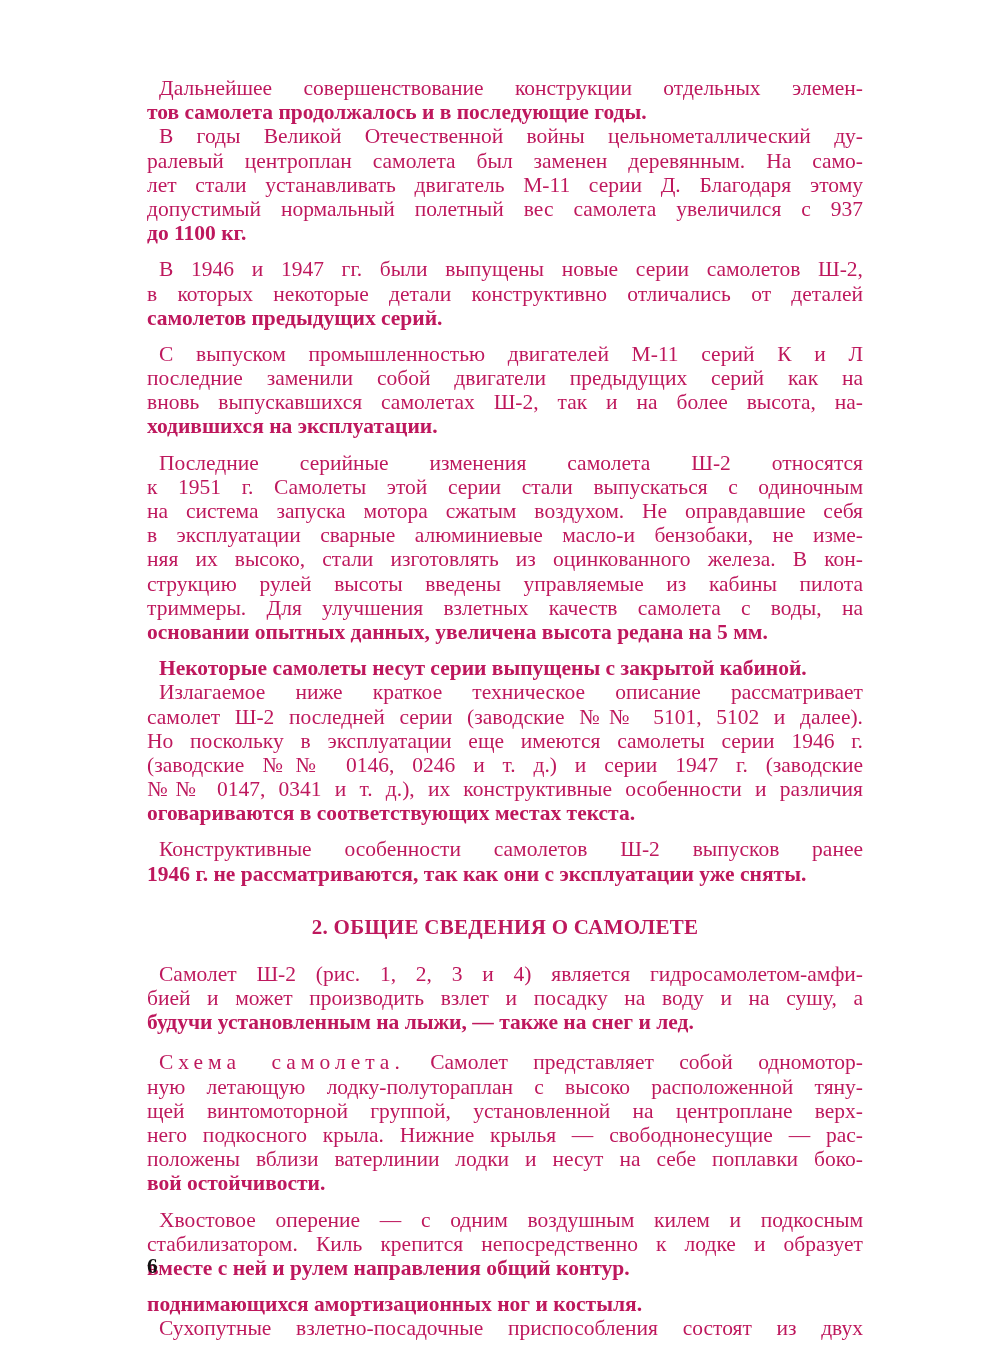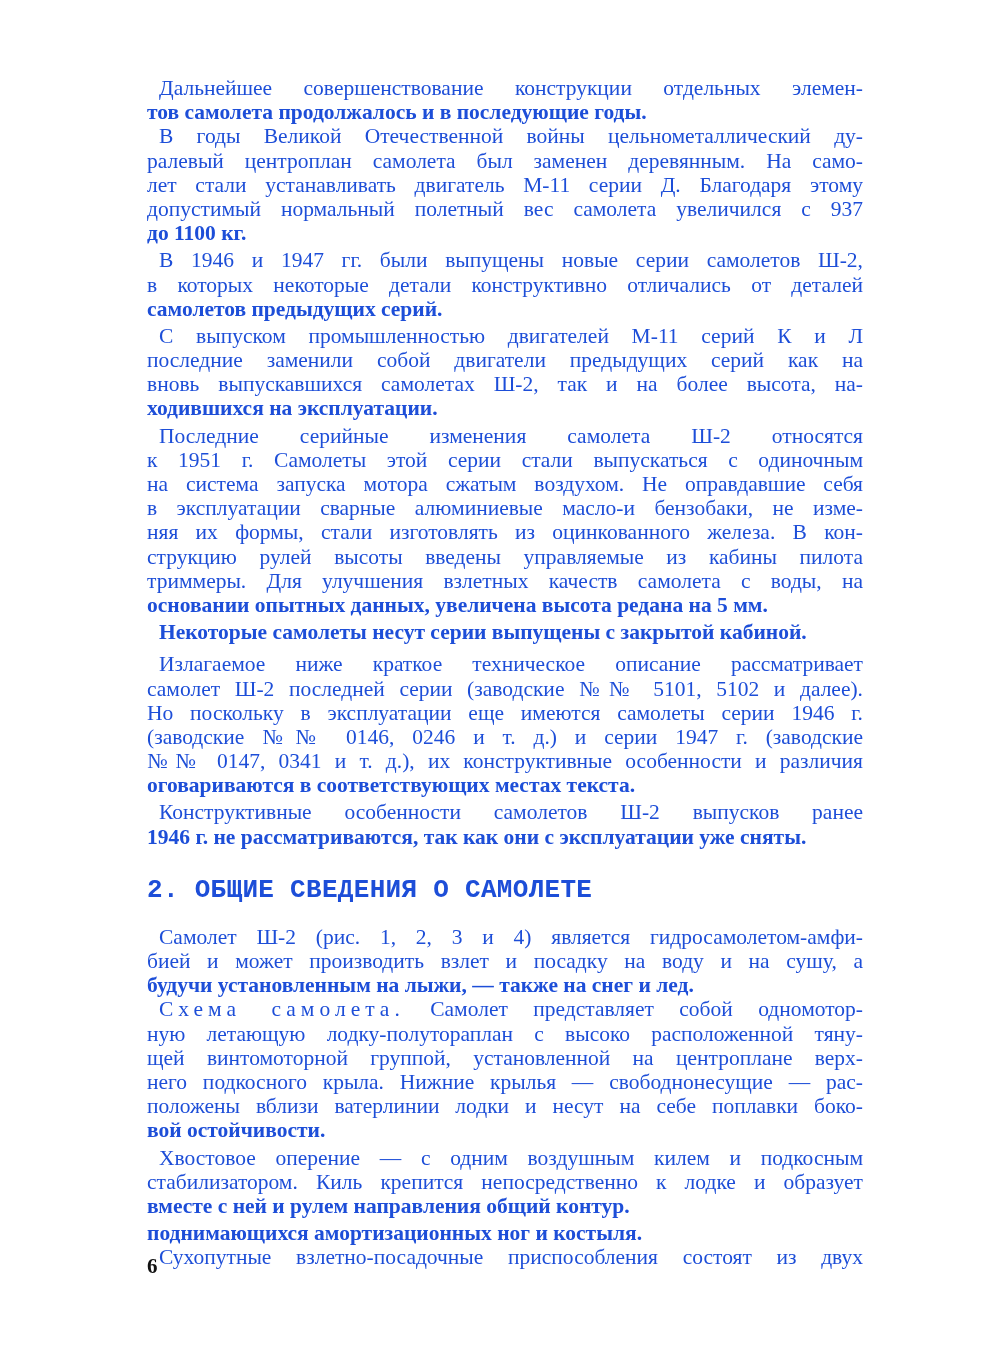--- a/index.html
+++ b/index.html
@@ -1,34 +1,34 @@
 <!DOCTYPE html>
 <html><head>
 <meta charset="utf-8">
 <style>
   html, body { margin: 0; padding: 0; background: #ffffff; }
   body { width: 1000px; height: 1366px; position: relative; overflow: hidden; }
   .page {
     position: absolute; left: 147px; top: 76px; width: 716px;
     font-family: "Liberation Serif", "DejaVu Serif", serif;
-    font-size: 21.5px; color: #1d4ed8;
+    font-size: 21.5px; color: #be185d;
   }
   .para { margin: 0; }
   .line {
     display: block; height: 24.2px; line-height: 24.2px;
     text-align: justify; text-align-last: justify; white-space: nowrap;
     overflow: visible;
   }
   .line.last { text-align-last: left; font-weight: bold; }
   .line.indent { padding-left: 0; }
   .line.indent::before { content: ""; display: inline-block; width: 12px; }
-  .para + .para { margin-top: 3px; }
+  .para + .para { margin-top: 12px; }
   .heading {
-    font-family: Liberation Mono, monospace;
-    font-weight: bold; font-size: 26px; text-align: left;
+    font-family: Liberation Serif, serif;
+    font-weight: bold; font-size: 21px; text-align: center;
     margin: 28px 0 22px 0; height: 26px; line-height: 26px; letter-spacing: 0.3px;
   }
   .spaced { letter-spacing: 5px; }
   .page-number {
     position: absolute; left: 147px; top: 1254px;
     font-family: "Liberation Serif", "DejaVu Serif", serif;
     font-size: 21px; font-weight: bold; color: #111;
   }
 </style>
 </head>
@@ -60,31 +60,31 @@
     <span class="line">последние заменили собой двигатели предыдущих серий как на</span>
     <span class="line">вновь выпускавшихся самолетах Ш-2, так и на более высота, на-</span>
     <span class="line last">ходившихся на эксплуатации.</span>
   </div>
 
   <div class="para">
     <span class="line indent">Последние серийные изменения самолета Ш-2 относятся</span>
     <span class="line">к 1951 г. Самолеты этой серии стали выпускаться с одиночным</span>
     <span class="line">на система запуска мотора сжатым воздухом. Не оправдавшие себя</span>
     <span class="line">в эксплуатации сварные алюминиевые масло-и бензобаки, не изме-</span>
-    <span class="line">няя их формы, стали изготовлять из оцинкованного железа. В кон-</span>
+    <span class="line">няя их высоко, стали изготовлять из оцинкованного железа. В кон-</span>
     <span class="line">струкцию рулей высоты введены управляемые из кабины пилота</span>
     <span class="line">триммеры. Для улучшения взлетных качеств самолета с воды, на</span>
     <span class="line last">основании опытных данных, увеличена высота редана на 5 мм.</span>
   </div>
 
   <div class="para">
     <span class="line indent last">Некоторые самолеты несут серии выпущены с закрытой кабиной.</span>
   </div>
 
-  <div class="para" style="margin-top:8px">
+  <div class="para" style="margin-top:0">
     <span class="line indent">Излагаемое ниже краткое техническое описание рассматривает</span>
     <span class="line">самолет Ш-2 последней серии (заводские №№ 5101, 5102 и далее).</span>
     <span class="line">Но поскольку в эксплуатации еще имеются самолеты серии 1946 г.</span>
     <span class="line">(заводские №№ 0146, 0246 и т. д.) и серии 1947 г. (заводские</span>
     <span class="line">№№ 0147, 0341 и т. д.), их конструктивные особенности и различия</span>
     <span class="line last">оговариваются в соответствующих местах текста.</span>
   </div>
 
   <div class="para">
     <span class="line indent">Конструктивные особенности самолетов Ш-2 выпусков ранее</span>
@@ -92,21 +92,21 @@
   </div>
 
   <div class="heading">2. ОБЩИЕ СВЕДЕНИЯ О САМОЛЕТЕ</div>
 
   <div class="para">
     <span class="line indent">Самолет Ш-2 (рис. 1, 2, 3 и 4) является гидросамолетом-амфи-</span>
     <span class="line">бией и может производить взлет и посадку на воду и на сушу, а</span>
     <span class="line last">будучи установленным на лыжи, — также на снег и лед.</span>
   </div>
 
-  <div class="para" style="margin-top:0">
+  <div class="para" style="margin-top:16px">
     <span class="line indent"><span class="spaced">Схема самолета.</span><span> Самолет представляет собой одномотор-</span></span>
     <span class="line">ную летающую лодку-полутораплан с высоко расположенной тяну-</span>
     <span class="line">щей винтомоторной группой, установленной на центроплане верх-</span>
     <span class="line">него подкосного крыла. Нижние крылья — свободнонесущие — рас-</span>
     <span class="line">положены вблизи ватерлинии лодки и несут на себе поплавки боко-</span>
     <span class="line last">вой остойчивости.</span>
   </div>
 
   <div class="para">
     <span class="line indent">Хвостовое оперение — с одним воздушным килем и подкосным</span>

